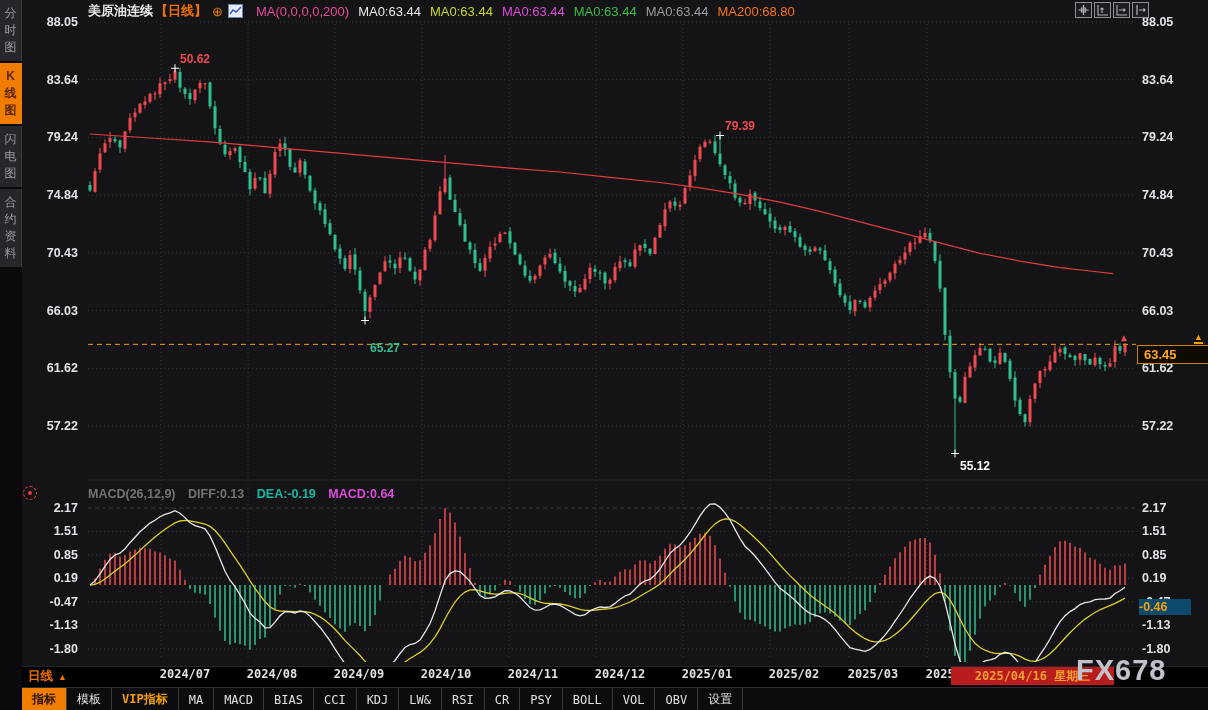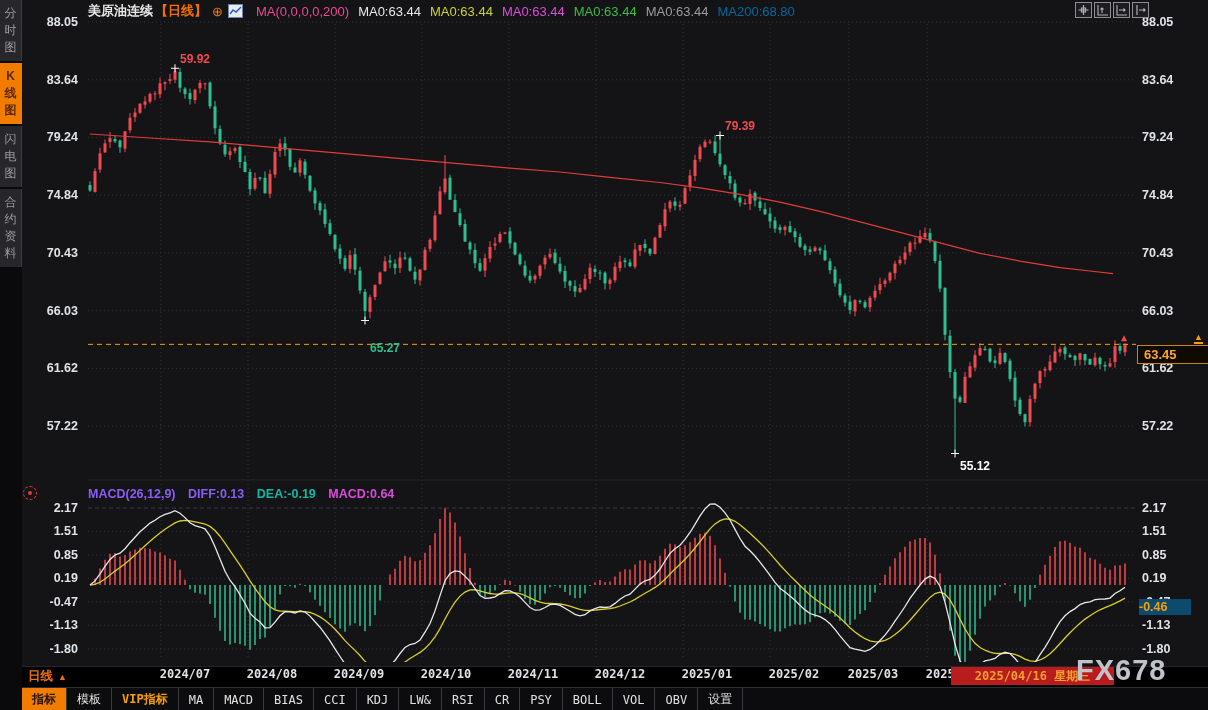--- a/index.html
+++ b/index.html
@@ -25,21 +25,21 @@
   .wicon{width:15px;height:14px;background:#1d1d21;border:1px solid #8e8e94;display:flex;
          align-items:center;justify-content:center;cursor:pointer;}
   
   .ytick,.xtick{position:absolute;color:#dfe3e8;font-size:12.5px;font-weight:600;z-index:12;}
   .ytick{width:60px;height:16px;line-height:16px;}
   .ytick.left{left:18px;text-align:right;}
   .ytick.right{left:1142px;text-align:left;}
   .xtick{top:667px;width:70px;text-align:center;font-family:"DejaVu Sans Mono",monospace;font-size:12px;font-weight:bold;}
   
   #macd-header{position:absolute;left:88px;top:487px;font-size:12.5px;font-weight:600;z-index:12;white-space:nowrap;}
-  #macd-header .h-name,#macd-header .h-diff{color:#8b5cf6;}
+  #macd-header .h-name,#macd-header .h-diff{color:#737373;}
   #macd-header .h-dea{color:#14b8a6;margin-left:9px;}
   #macd-header .h-macd{color:#de4ade;margin-left:9px;}
   #macd-header .h-diff{margin-left:9px;}
   #target-icon{position:absolute;left:23px;top:486px;width:12px;height:12px;border:1px dashed #e23b3b;
                border-radius:50%;z-index:12;}
   #target-icon::after{content:"";position:absolute;left:4px;top:4px;width:4px;height:4px;border-radius:50%;background:#e23b3b;}
   
   .anno{position:absolute;font-size:12px;font-weight:bold;z-index:13;}
   
   #price-label{position:absolute;left:1137px;top:345px;width:66px;height:17px;background:#0f0a02;
@@ -103,21 +103,21 @@
   <span class="mini"><svg width="13" height="12">
         <polyline points="1,9 4,5 7,7 12,2" fill="none" stroke="#2a58c8" stroke-width="1.4"></polyline>
       </svg></span>
   <span class="ma" style="color:#ec4899">MA(0,0,0,0,200)</span>
   <span id="ma-strip" style="display:flex;">
       <span style="color:#e8e8e8;margin-left:9px;">MA0:63.44</span>
       <span style="color:#cdd32c;margin-left:9px;">MA0:63.44</span>
       <span style="color:#de4ade;margin-left:9px;">MA0:63.44</span>
       <span style="color:#3dbd46;margin-left:9px;">MA0:63.44</span>
       <span style="color:#9b9ba1;margin-left:9px;">MA0:63.44</span>
-      <span style="color:#0369a1;margin-left:9px;">MA200:68.80</span>
+      <span style="color:#f97316;margin-left:9px;">MA200:68.80</span>
     </span>
 </div>
 
 <div id="win-icons">
   <span class="wicon">
       <svg width="13" height="12">
         <path d="M6.5 1v10 M1.5 6h10 M4.5 4h4v4h-4z" stroke="#b0b0b6" fill="none" stroke-width="1.2"></path>
       </svg>
     </span>
   <span class="wicon">
@@ -802,21 +802,21 @@
         <line x1="1115" y1="585.1" x2="1115" y2="565.576696768326" stroke="#ef4a52" stroke-width="1.5"></line>
         <line x1="1120" y1="585.1" x2="1120" y2="565.2013009877975" stroke="#ef4a52" stroke-width="1.5"></line>
         <line x1="1125" y1="585.1" x2="1125" y2="563.4997532293266" stroke="#ef4a52" stroke-width="1.5"></line>
       </g>
       <path d="M90 585.1 L 95 584.3 L 100 582.2 L 105 579.0 L 110 575.1 L 115 571.1 L 120 567.5 L 125 563.7 L 130 559.5 L 135 555.1 L 140 550.4 L 145 545.8 L 150 541.3 L 155 537.1 L 160 533.0 L 165 529.3 L 170 526.0 L 175 522.9 L 180 521.0 L 185 520.3 L 190 520.8 L 195 521.8 L 200 522.8 L 205 524.0 L 210 526.4 L 215 530.5 L 220 536.2 L 225 543.2 L 230 550.6 L 235 557.8 L 240 565.2 L 245 572.8 L 250 580.9 L 255 588.4 L 260 595.1 L 265 601.7 L 270 606.8 L 275 609.9 L 280 611.1 L 285 611.2 L 290 611.3 L 295 611.7 L 300 611.5 L 305 611.6 L 310 612.5 L 315 614.4 L 320 616.9 L 325 620.3 L 330 624.4 L 335 629.3 L 340 634.8 L 345 640.6 L 350 645.6 L 355 650.4 L 360 655.5 L 365 661.3 L 370 666.4 L 375 670.1 L 380 672.1 L 385 672.1 L 390 670.8 L 395 668.7 L 400 665.7 L 405 662.0 L 410 658.5 L 415 655.5 L 420 652.4 L 425 648.4 L 430 643.4 L 435 636.9 L 440 628.6 L 445 619.0 L 450 610.0 L 455 602.1 L 460 596.1 L 465 592.1 L 470 589.9 L 475 589.6 L 480 590.8 L 485 592.3 L 490 593.5 L 495 594.1 L 500 594.0 L 505 593.4 L 510 592.9 L 515 592.9 L 520 593.7 L 525 595.5 L 530 597.9 L 535 600.3 L 540 602.2 L 545 603.3 L 550 603.5 L 555 603.7 L 560 604.0 L 565 604.9 L 570 606.1 L 575 607.8 L 580 609.4 L 585 610.4 L 590 610.5 L 595 610.2 L 600 609.5 L 605 609.1 L 610 608.7 L 615 607.6 L 620 606.0 L 625 604.0 L 630 602.0 L 635 599.4 L 640 596.3 L 645 593.2 L 650 590.5 L 655 587.4 L 660 583.7 L 665 579.2 L 670 574.0 L 675 569.0 L 680 564.2 L 685 559.2 L 690 553.9 L 695 548.0 L 700 541.6 L 705 535.0 L 710 528.9 L 715 523.9 L 720 520.6 L 725 519.0 L 730 519.2 L 735 521.3 L 740 524.7 L 745 529.0 L 750 533.3 L 755 537.9 L 760 542.7 L 765 547.9 L 770 553.4 L 775 559.2 L 780 565.0 L 785 570.4 L 790 575.6 L 795 580.5 L 800 585.5 L 805 590.3 L 810 595.0 L 815 599.0 L 820 602.5 L 825 606.0 L 830 609.5 L 835 613.5 L 840 617.9 L 845 622.7 L 850 627.7 L 855 632.0 L 860 635.6 L 865 638.7 L 870 640.9 L 875 641.8 L 880 641.6 L 885 640.3 L 890 638.0 L 895 634.6 L 900 630.5 L 905 625.7 L 910 620.2 L 915 614.5 L 920 608.6 L 925 602.7 L 930 597.4 L 935 593.6 L 940 592.1 L 945 594.1 L 950 599.9 L 955 608.7 L 960 619.1 L 965 628.8 L 970 637.0 L 975 643.3 L 980 647.5 L 985 650.2 L 990 652.1 L 995 653.3 L 1000 653.5 L 1005 653.3 L 1010 653.3 L 1015 654.4 L 1020 656.4 L 1025 659.1 L 1030 660.9 L 1035 661.3 L 1040 660.0 L 1045 657.4 L 1050 653.7 L 1055 649.0 L 1060 643.5 L 1065 638.0 L 1070 632.7 L 1075 627.9 L 1080 623.2 L 1085 619.1 L 1090 615.7 L 1095 612.5 L 1100 609.8 L 1105 607.6 L 1110 605.7 L 1115 603.3 L 1120 600.8 L 1125 598.1" fill="none" stroke="#d9cf2a" stroke-width="1.3"></path>
       <path d="M90 585.1 L 95 580.9 L 100 573.8 L 105 566.3 L 110 559.4 L 115 555.0 L 120 553.2 L 125 548.7 L 130 542.7 L 135 537.3 L 140 531.7 L 145 527.4 L 150 523.1 L 155 520.3 L 160 516.7 L 165 514.4 L 170 512.8 L 175 510.6 L 180 513.3 L 185 517.6 L 190 522.8 L 195 525.6 L 200 527.0 L 205 528.8 L 210 535.9 L 215 546.8 L 220 558.9 L 225 571.2 L 230 580.2 L 235 586.7 L 240 594.8 L 245 603.2 L 250 613.2 L 255 618.3 L 260 622.1 L 265 627.8 L 270 627.6 L 275 622.2 L 280 615.8 L 285 611.7 L 290 611.9 L 295 613.0 L 300 610.9 L 305 612.1 L 310 616.1 L 315 621.7 L 320 627.2 L 325 633.9 L 330 640.8 L 335 648.9 L 340 656.5 L 345 663.9 L 350 665.8 L 355 669.5 L 360 675.9 L 365 684.4 L 370 686.9 L 375 685.1 L 380 679.8 L 385 672.2 L 390 665.5 L 395 660.5 L 400 653.5 L 405 647.4 L 410 644.5 L 415 643.5 L 420 640.0 L 425 632.2 L 430 623.5 L 435 610.9 L 440 595.6 L 445 580.7 L 450 573.6 L 455 570.9 L 460 571.7 L 465 576.1 L 470 581.4 L 475 588.5 L 480 595.6 L 485 598.4 L 490 598.0 L 495 596.8 L 500 593.6 L 505 590.7 L 510 590.8 L 515 593.2 L 520 597.1 L 525 602.4 L 530 607.5 L 535 610.2 L 540 609.8 L 545 607.5 L 550 604.6 L 555 604.1 L 560 605.4 L 565 608.3 L 570 611.2 L 575 614.4 L 580 615.8 L 585 614.7 L 590 610.9 L 595 608.7 L 600 607.0 L 605 607.5 L 610 606.9 L 615 603.4 L 620 599.3 L 625 596.0 L 630 594.2 L 635 589.1 L 640 584.1 L 645 580.8 L 650 579.5 L 655 575.1 L 660 569.0 L 665 561.0 L 670 553.4 L 675 548.7 L 680 545.2 L 685 539.3 L 690 532.5 L 695 524.4 L 700 515.8 L 705 508.9 L 710 504.2 L 715 504.0 L 720 507.2 L 725 512.9 L 730 520.0 L 735 529.4 L 740 538.5 L 745 546.2 L 750 550.7 L 755 556.0 L 760 562.2 L 765 568.6 L 770 575.4 L 775 582.4 L 780 588.2 L 785 592.0 L 790 596.1 L 795 600.2 L 800 605.3 L 805 609.9 L 810 613.5 L 815 615.1 L 820 616.7 L 825 619.6 L 830 623.7 L 835 629.3 L 840 635.8 L 845 641.9 L 850 647.6 L 855 649.2 L 860 650.1 L 865 651.3 L 870 649.4 L 875 645.6 L 880 640.5 L 885 635.2 L 890 628.7 L 895 621.2 L 900 614.0 L 905 606.5 L 910 598.3 L 915 591.7 L 920 585.0 L 925 579.1 L 930 576.1 L 935 578.4 L 940 586.2 L 945 602.3 L 950 622.7 L 955 644.1 L 960 660.8 L 965 667.7 L 970 669.8 L 975 668.1 L 980 664.3 L 985 660.9 L 990 659.8 L 995 658.4 L 1000 654.3 L 1005 652.3 L 1010 653.6 L 1015 658.5 L 1020 664.4 L 1025 669.9 L 1030 668.3 L 1035 662.7 L 1040 654.7 L 1045 647.3 L 1050 639.0 L 1055 629.9 L 1060 621.6 L 1065 615.8 L 1070 611.6 L 1075 608.6 L 1080 604.6 L 1085 602.7 L 1090 601.9 L 1095 599.6 L 1100 599.1 L 1105 599.0 L 1110 598.1 L 1115 593.5 L 1120 590.8 L 1125 587.3" fill="none" stroke="#e8e8e8" stroke-width="1.3"></path>
     </g>
   </svg>
 
 <div id="labels-layer">
-    <div class="anno" style="left:180px;top:52.257120000000015px;color:#ef4a52">59.92</div>
+    <div class="anno" style="left:180px;top:52.257120000000015px;color:#ef4a52">50.62</div>
     <div class="anno" style="left:725px;top:119.48063999999994px;color:#ef4a52">79.39</div>
     <div class="anno" style="left:370px;top:341px;color:#2fbe8f">65.27</div>
     <div class="anno" style="left:960px;top:458.51471999999995px;color:#ffffff">55.12</div>
     <div class="ytick left" style="top:14px">88.05</div>
     <div class="ytick right" style="top:14px">88.05</div>
     <div class="ytick left" style="top:71.78863999999996px">83.64</div>
     <div class="ytick right" style="top:71.78863999999996px">83.64</div>
     <div class="ytick left" style="top:129.44624000000002px">79.24</div>
     <div class="ytick right" style="top:129.44624000000002px">79.24</div>
     <div class="ytick left" style="top:187.1038399999999px">74.84</div>

